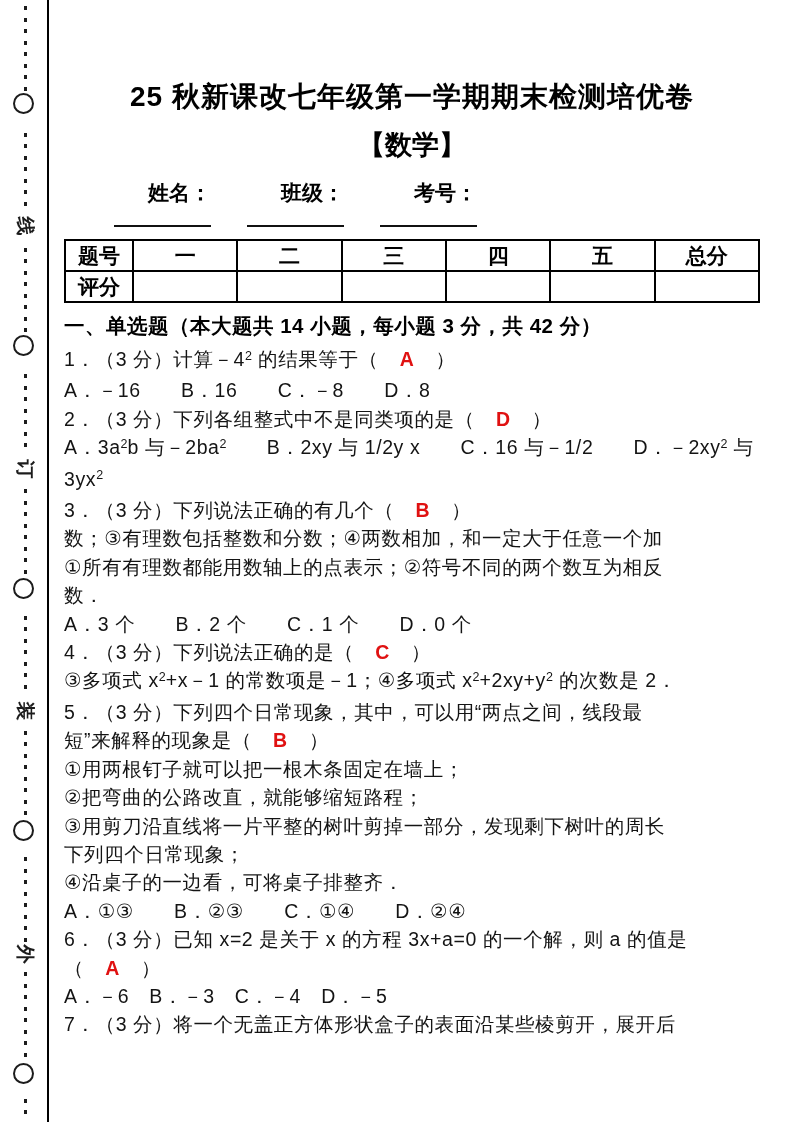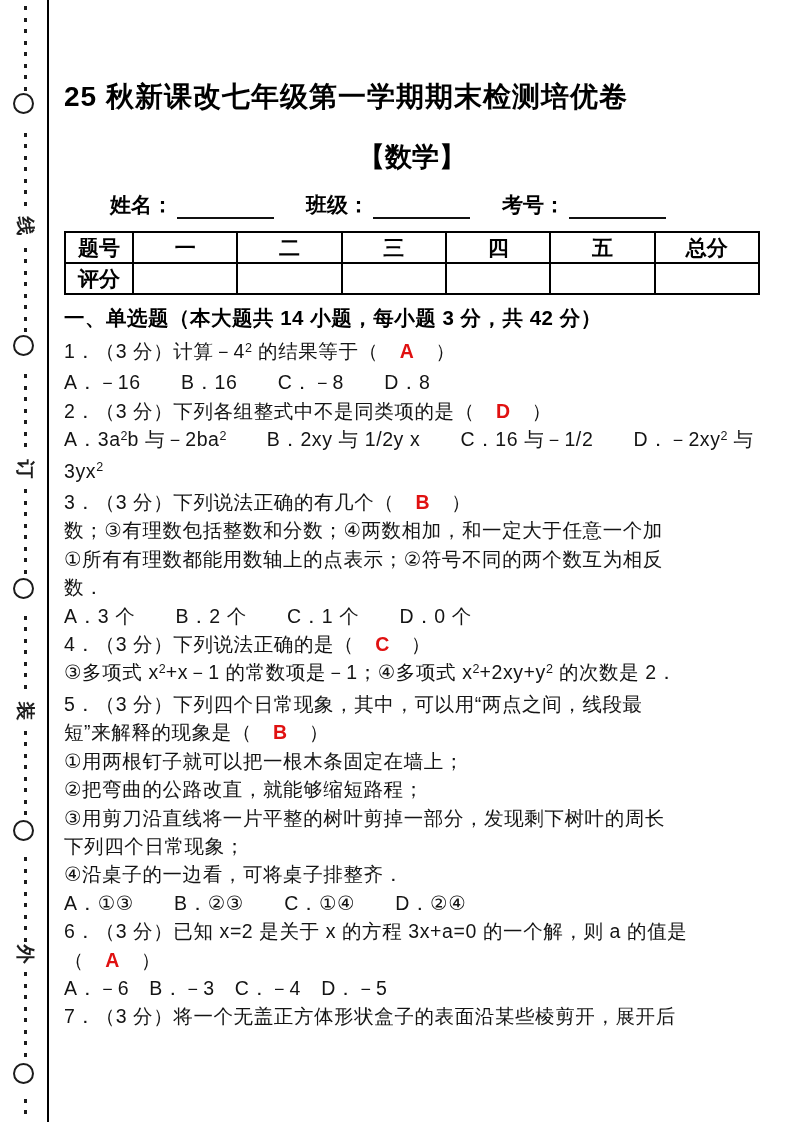--- a/index.html
+++ b/index.html
@@ -10,24 +10,24 @@
   }
   
   .margin-strip { position:absolute; left:0; top:0; width:50px; height:1122px; }
   .bdot { position:absolute; left:24px; width:3px; height:4px; background:#1c1c1c; }
   .bcircle { position:absolute; left:13px; width:21px; height:21px; border:2px solid #1c1c1c; border-radius:50%; background:#fff; }
   .bchar { position:absolute; left:14px; width:22px; height:22px; font-size:19px; line-height:22px;
            text-align:center; color:#1c1c1c; transform:rotate(90deg); font-weight:bold; }
   .rule-line { position:absolute; left:47px; top:0; width:2px; height:1122px; background:#000; }
   
   .content { position:absolute; left:64px; top:0; width:696px; }
-  .exam-title { margin-top:78px; text-align:left; font-size:28px; font-weight:bold; color:#000; letter-spacing:1px; }
-  .exam-subject { margin-top:23px; text-align:center; font-size:27px; font-weight:bold; color:#000; }
+  .exam-title { margin-top:78px; text-align:center; font-size:28px; font-weight:bold; color:#000; letter-spacing:1px; }
+  .exam-subject { margin-top:11px; text-align:center; font-size:27px; font-weight:bold; color:#000; }
   .fields { display:flex; margin:16px 0 0 46px; align-items:flex-end; font-size:21px; font-weight:bold; color:#000; }
-  .field { display:flex; align-items:flex-end; margin-right:32px; }
+  .field { display:flex; align-items:flex-end; margin-right:32px;flex-direction:column; }
   .blank { display:inline-block; width:97px; border-bottom:2px solid #111; height:20px; margin-left:4px; }
   table.score { width:100%; border-collapse:collapse; margin-top:12px; table-layout:fixed; }
   table.score th, table.score td { border:2px solid #000; height:31px; text-align:center; vertical-align:middle;
     font-size:21px; font-weight:bold; color:#000; padding:0; }
   table.score .c0 { width:68px; }
   .section-title { margin-top:9px; font-size:20.5px; font-weight:bold; color:#000; letter-spacing:0.5px; }
   .questions { margin-top:5px; }
   .qline { font-size:19.5px; line-height:28.4px; letter-spacing:0.6px; white-space:nowrap; }
   .sup { font-size:12.5px; position:relative; top:-6.5px; letter-spacing:0; }
   .ans { color:#e01111; font-weight:bold; padding:0 1px; }

